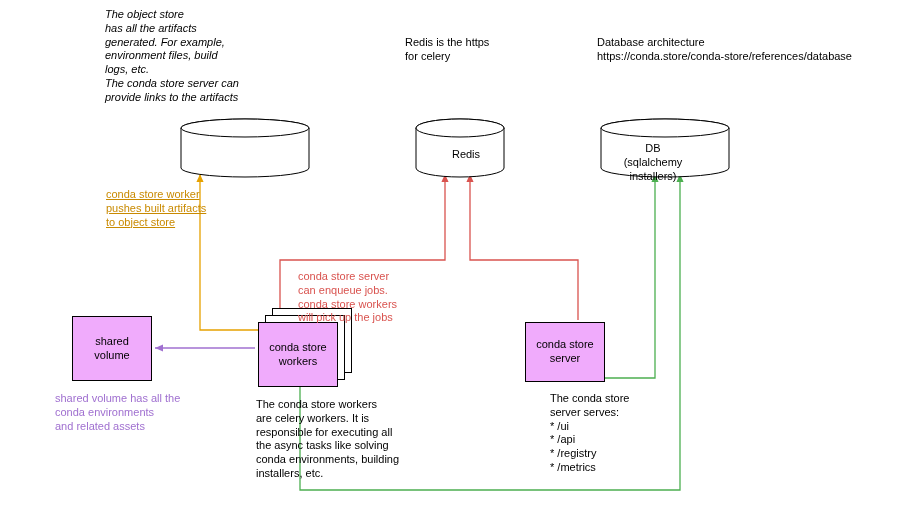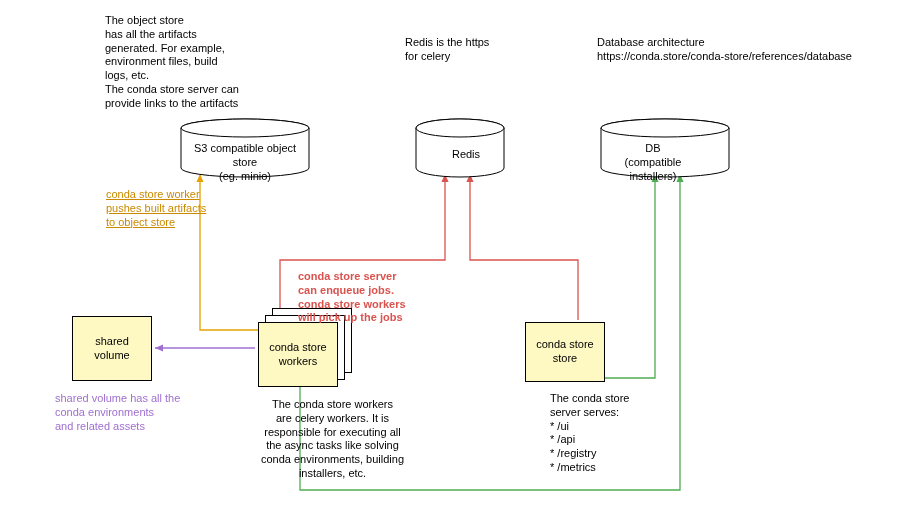--- a/index.html
+++ b/index.html
@@ -21,21 +21,21 @@
     position: absolute;
     left: 0; right: 0;
     top: 24px;
     text-align: center;
     line-height: 1.25;
     padding: 0 6px;
   }
   .rect {
     position: absolute;
     border: 1px solid #000;
-    background: #fef9c3;
+    background: #f0abfc;
     display: flex;
     align-items: center;
     justify-content: center;
     text-align: center;
     line-height: 1.25;
     padding: 0 6px;
   }
   .stack-back {
     position: absolute;
     border: 1px solid #000;
@@ -83,25 +83,20 @@
 
   <path d="M 605,378 L 655,378 L 655,174" fill="none" stroke="#4caf50" stroke-width="1.3" marker-end="url(#ah-green)"></path>
 </svg>
 
 <div class="cyl" style="left:180px; top:118px; width:130px;">
   <svg width="130" height="60" viewBox="0 0 130 60">
     <ellipse cx="65" cy="10" rx="64" ry="9" fill="#fff" stroke="#000"></ellipse>
     <path d="M1,10 L1,50 A64,9 0 0 0 129,50 L129,10" fill="#fff" stroke="#000"></path>
     <ellipse cx="65" cy="10" rx="64" ry="9" fill="#fff" stroke="#000"></ellipse>
   </svg>
-  <div class="label">
-    <span>S3 compatible object</span><br>
-    <span>store</span><br>
-    <span>(eg. minio)</span>
-  </div>
 </div>
 
 <div class="cyl" style="left:415px; top:118px; width:102px;">
   <svg width="90" height="60" viewBox="0 0 90 60">
     <ellipse cx="45" cy="10" rx="44" ry="9" fill="#fff" stroke="#000"></ellipse>
     <path d="M1,10 L1,50 A44,9 0 0 0 89,50 L89,10" fill="#fff" stroke="#000"></path>
     <ellipse cx="45" cy="10" rx="44" ry="9" fill="#fff" stroke="#000"></ellipse>
   </svg>
   <div class="label" style="top:30px;">
     <span>Redis</span>
@@ -109,21 +104,21 @@
 </div>
 
 <div class="cyl" style="left:600px; top:118px; width:106px;">
   <svg width="130" height="60" viewBox="0 0 130 60">
     <ellipse cx="65" cy="10" rx="64" ry="9" fill="#fff" stroke="#000"></ellipse>
     <path d="M1,10 L1,50 A64,9 0 0 0 129,50 L129,10" fill="#fff" stroke="#000"></path>
     <ellipse cx="65" cy="10" rx="64" ry="9" fill="#fff" stroke="#000"></ellipse>
   </svg>
   <div class="label">
     <span>DB</span><br>
-    <span>(compatible</span><br>
+    <span>(sqlalchemy</span><br>
     <span>installers)</span>
   </div>
 </div>
 
 <div class="rect" style="left:72px; top:316px; width:80px; height:65px;">
   <div>
     <span>shared</span><br>
     <span>volume</span>
   </div>
 </div>
@@ -133,46 +128,46 @@
 <div class="rect" style="left:258px; top:322px; width:80px; height:65px;">
   <div>
     <span>conda store</span><br>
     <span>workers</span>
   </div>
 </div>
 
 <div class="rect" style="left:525px; top:322px; width:80px; height:60px;">
   <div>
     <span>conda store</span><br>
-    <span>store</span>
+    <span>server</span>
   </div>
 </div>
 
-<div class="annot" style="left:105px; top:14px; width:170px; white-space:pre-line;">The object store
+<div class="annot" style="left:105px; top:8px; width:170px; white-space:pre-line;font-style:italic;">The object store
 has all the artifacts
 generated. For example,
 environment files, build
 logs, etc.
 The conda store server can
 provide links to the artifacts</div>
 <div class="annot" style="left:405px; top:36px; width:140px; white-space:pre-line;">Redis is the https
 for celery</div>
 <div class="annot" style="left:597px; top:36px; width:310px; white-space:pre-line;">Database architecture
 https://conda.store/conda-store/references/database</div>
 <div class="annot" style="left:106px; top:188px; width:130px; color:#c98a00; white-space:pre-line;text-decoration:underline;">conda store worker
 pushes built artifacts
 to object store</div>
 <div class="annot" style="left:55px; top:392px; width:160px; color:#a070d0; white-space:pre-line;">shared volume has all the
 conda environments
 and related assets</div>
-<div class="annot" style="left:298px; top:270px; width:150px; color:#d9534f; white-space:pre-line;font-weight:bold;">conda store server
+<div class="annot" style="left:298px; top:270px; width:150px; color:#d9534f; white-space:pre-line;">conda store server
 can enqueue jobs.
 conda store workers
 will pick up the jobs</div>
-<div class="annot" style="left:240px; top:398px; width:185px; white-space:pre-line;text-align:center;">The conda store workers
+<div class="annot" style="left:256px; top:398px; width:185px; white-space:pre-line;">The conda store workers
 are celery workers. It is
 responsible for executing all
 the async tasks like solving
 conda environments, building
 installers, etc.</div>
 <div class="annot" style="left:550px; top:392px; width:120px; white-space:pre-line;">The conda store
 server serves:
 * /ui
 * /api
 * /registry

